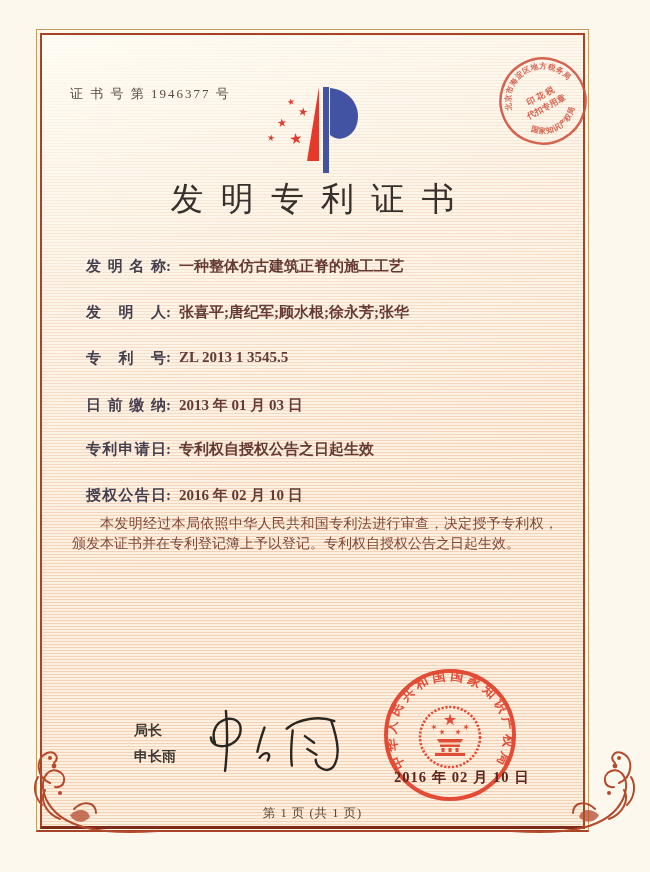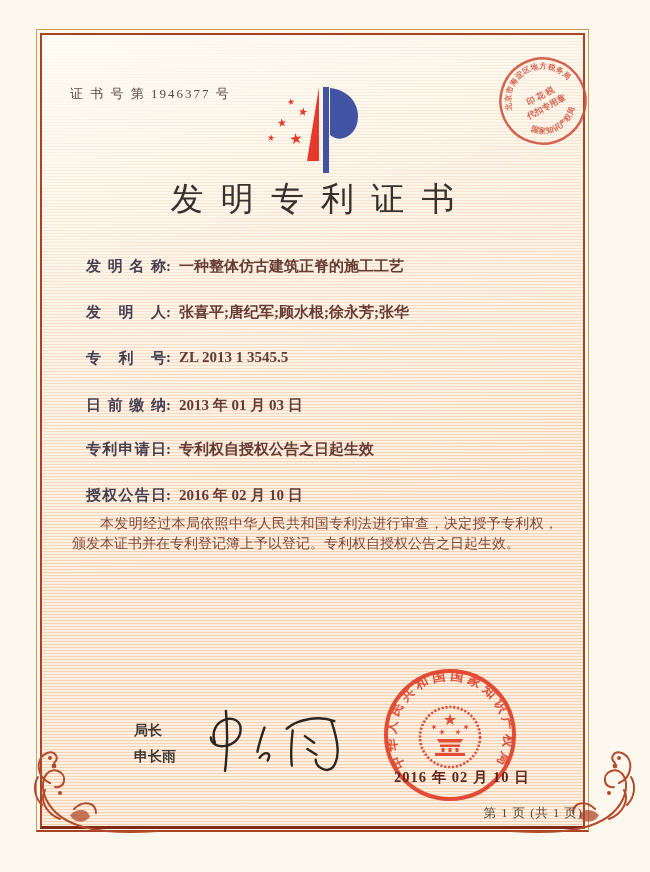--- a/index.html
+++ b/index.html
@@ -59,21 +59,21 @@
   .signoff .line2{margin-top:8px;font-family:Liberation Serif, serif;}
   .signature{position:absolute;left:145px;top:668px;width:185px;height:75px;z-index:2;transform:rotate(-2deg);}
   .main-seal{position:absolute;left:333px;top:625px;width:150px;height:150px;z-index:2;opacity:0.93;}
   .main-seal text{fill:#e2402a;font-weight:bold;}
   .seal-date{
     position:absolute;left:352px;top:733px;z-index:3;
     font-size:14.5px;font-weight:bold;color:#5f241a;letter-spacing:1px;white-space:nowrap;
   }
   .footer{
     position:absolute;left:0;top:770px;width:100%;z-index:2;
-    text-align:right;font-size:12.5px;color:#5a4336;letter-spacing:1px;
+    text-align:center;font-size:12.5px;color:#5a4336;letter-spacing:1px;
   }
   .flourish{position:absolute;z-index:1;}
   .flourish.left{left:-12px;top:692px;width:135px;height:112px;}
   .flourish.right{left:462px;top:692px;width:135px;height:112px;transform:scaleX(-1);}
   .defs-holder{position:absolute;width:0;height:0;}
 </style>
 </head>
 <body>
 
 <svg class="defs-holder" aria-hidden="true">

